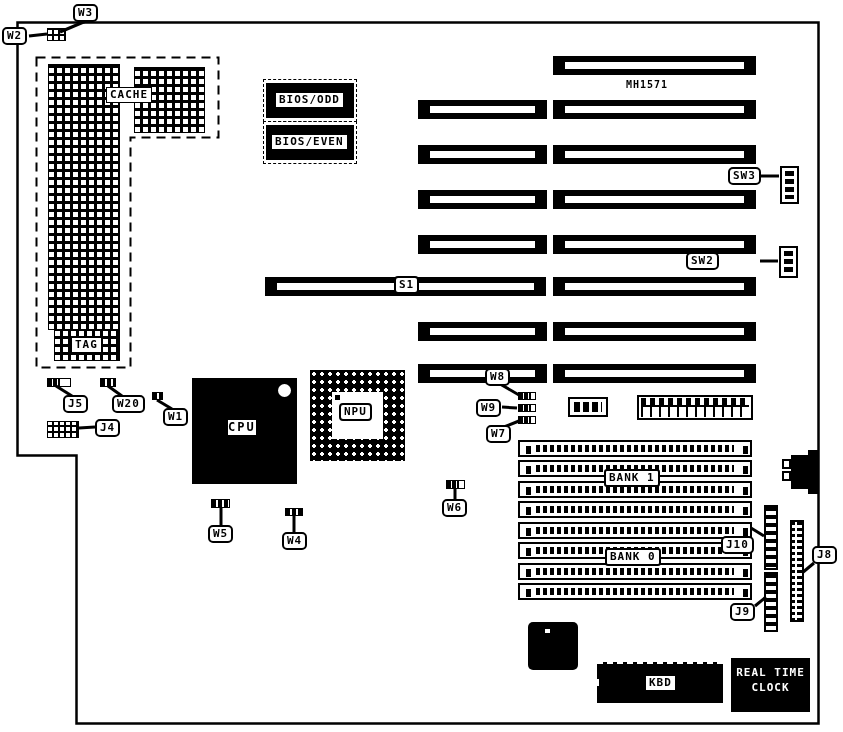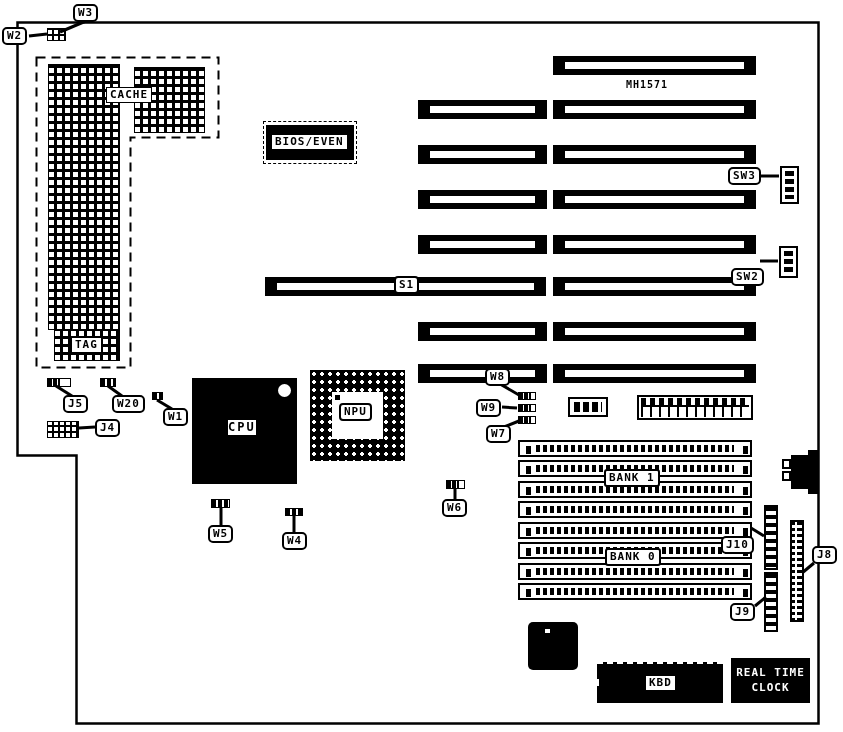--- a/index.html
+++ b/index.html
@@ -71,20 +71,24 @@
     <path d="M17.5,22.5 H818.5 V723.5 H76.5 V455.5 H17.5 Z" fill="none" stroke="#000" stroke-width="2.5"></path>
     <path d="M36.5,57.5 H218.5 V137.5 H130.5 V367.5 H36.5 Z" fill="none" stroke="#000" stroke-width="2" stroke-dasharray="9 6"></path>
   </svg>
 
   <div class="abs grid-chip" style="left:48px;top:64px;width:72px;height:266px;"></div>
   <div class="abs grid-chip" style="left:134px;top:67px;width:71px;height:66px;"></div>
   <div class="complabel" style="left:106px;top:87px;">CACHE</div>
   <div class="abs grid-chip" style="left:54px;top:329px;width:66px;height:32px;"></div>
   <div class="complabel" style="left:71px;top:337px;">TAG</div>
 
+  <div class="abs" style="left:263px;top:79px;width:94px;height:43px;border:1px dashed #000;">
+    <div class="abs black-chip" style="left:2px;top:3px;right:2px;bottom:3px;"></div>
+    <div class="complabel" style="left:11px;top:12px;">BIOS/ODD</div>
+  </div>
   <div class="abs" style="left:263px;top:121px;width:94px;height:43px;border:1px dashed #000;">
     <div class="abs black-chip" style="left:2px;top:3px;right:2px;bottom:3px;"></div>
     <div class="complabel" style="left:7px;top:12px;">BIOS/EVEN</div>
   </div>
 
   <div class="abs slot" style="left:553px;top:56px;width:203px;height:19px;"></div>
   <div class="abs slot" style="left:418px;top:100px;width:129px;height:19px;"></div>
   <div class="abs slot" style="left:553px;top:100px;width:203px;height:19px;"></div>
   <div class="abs slot" style="left:418px;top:145px;width:129px;height:19px;"></div>
   <div class="abs slot" style="left:553px;top:145px;width:203px;height:19px;"></div>
@@ -152,21 +156,21 @@
   <div class="abs" style="left:782px;top:459px;width:9px;height:10px;background:#fff;border:2px solid #000;"></div>
   <div class="abs" style="left:782px;top:471px;width:9px;height:10px;background:#fff;border:2px solid #000;"></div>
 
   <div class="abs black-chip" style="left:528px;top:622px;width:50px;height:48px;border-radius:5px;">
     <div class="abs" style="left:17px;top:7px;width:5px;height:4px;background:#fff;"></div>
   </div>
   <div class="abs black-chip" style="left:597px;top:662px;width:126px;height:41px;border-top:2px dashed #fff;">
     <div class="abs" style="left:-2px;top:15px;width:4px;height:7px;background:#fff;"></div>
     <div class="complabel" style="left:48px;top:11px;">KBD</div>
   </div>
-  <div class="abs black-chip" style="left:731px;top:658px;width:79px;height:45px;">
+  <div class="abs black-chip" style="left:731px;top:658px;width:79px;height:54px;">
     <div class="rtc-text"><span>REAL TIME</span><br>
     <span>CLOCK</span></div>
   </div>
 
   <svg class="overlay" width="843" height="732">
     <g stroke="#000" stroke-width="3">
       <line x1="86" y1="21" x2="60" y2="32"></line>
       <line x1="29" y1="36" x2="47" y2="34"></line>
       <line x1="72" y1="396" x2="56" y2="386"></line>
       <line x1="122" y1="396" x2="108" y2="386"></line>
@@ -192,18 +196,18 @@
   <div class="callout" style="left:112px;top:395px;">W20</div>
   <div class="callout" style="left:163px;top:408px;">W1</div>
   <div class="callout" style="left:95px;top:419px;">J4</div>
   <div class="callout" style="left:208px;top:525px;">W5</div>
   <div class="callout" style="left:282px;top:532px;">W4</div>
   <div class="callout" style="left:442px;top:499px;">W6</div>
   <div class="callout" style="left:485px;top:368px;">W8</div>
   <div class="callout" style="left:476px;top:399px;">W9</div>
   <div class="callout" style="left:486px;top:425px;">W7</div>
   <div class="callout" style="left:728px;top:167px;">SW3</div>
-  <div class="callout" style="left:731px;top:252px;margin-top:16px;">SW2</div>
+  <div class="callout" style="left:686px;top:252px;">SW2</div>
   <div class="callout" style="left:721px;top:536px;">J10</div>
   <div class="callout" style="left:730px;top:603px;">J9</div>
   <div class="callout" style="left:812px;top:546px;">J8</div>
 
 </div>
 
 </body></html>

